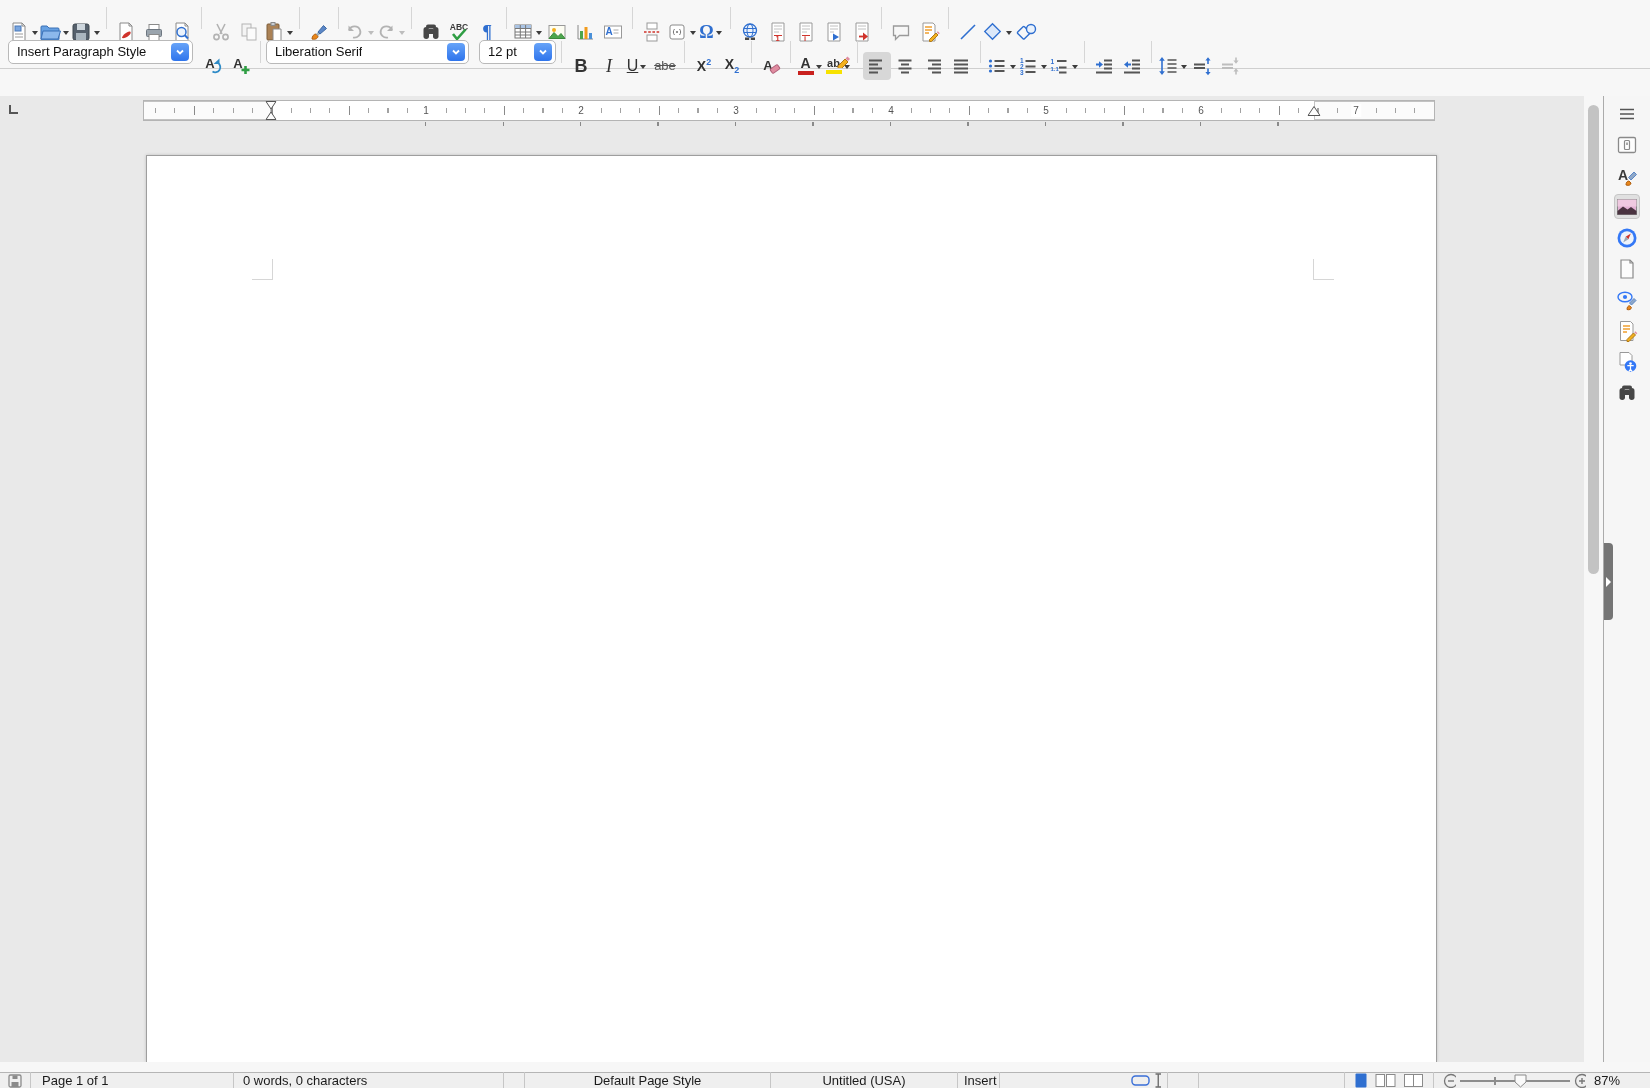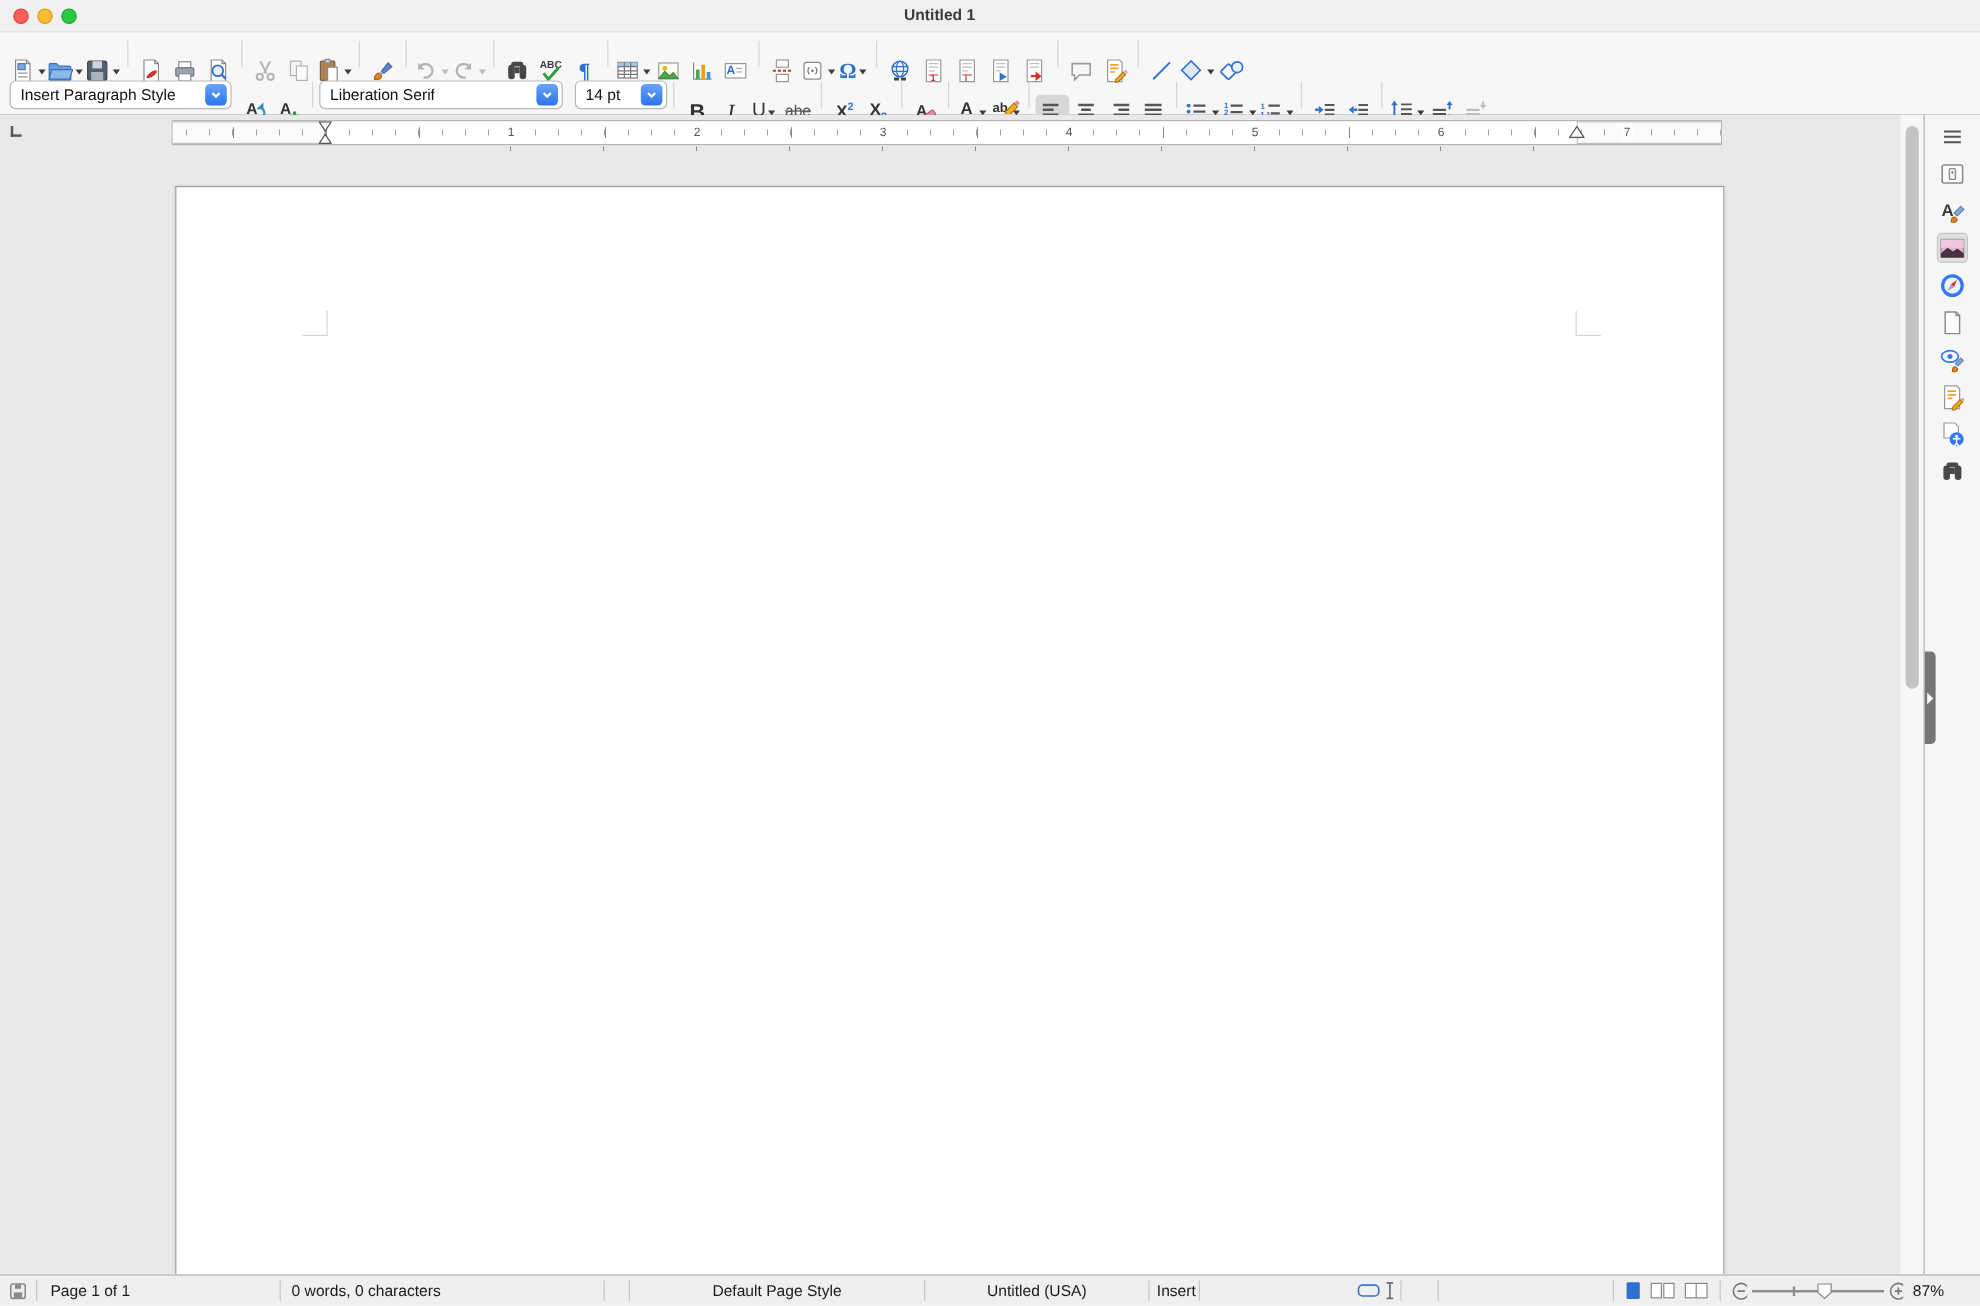--- a/index.html
+++ b/index.html
@@ -101,41 +101,35 @@
   .shandle { position:absolute; left:1604px; top:447px; width:9px; height:77px;
              background:#757575; border-radius:0 4px 4px 0; z-index:3;
              display:flex; align-items:center; justify-content:center; }
   .sidebar { position:absolute; left:1604px; right:0; top:0; bottom:0; background:#f6f6f6;
              display:flex; flex-direction:column; align-items:center; padding-top:5px; gap:6px; }
   .sbtn { width:26px; height:25px; display:flex; align-items:center; justify-content:center;
           border-radius:4px; flex:none; }
   .sbtn.active { background:#e0e0e0; border:1px solid #c6c6c6; }
 
   
-  .statusbar { position:absolute; left:0; right:0; bottom:0; height:26px; background:#efefef;
+  .statusbar { position:absolute; left:0; right:0; bottom:0; height:16px; background:#efefef;
                border-top:1px solid #b5b5b5; display:flex; align-items:center;
                font-size:13px; color:#1a1a1a; }
   .scell { height:100%; display:flex; align-items:center; flex:none; white-space:nowrap; }
   .ssep { width:1px; height:17px; background:#c6c6c6; flex:none; }
   .zoomtrack { position:relative; width:110px; height:14px; flex:none; }
   .zoomline { position:absolute; left:0; right:0; top:6.5px; height:1.5px; background:#8d8d8d; }
   .zoomnotch { position:absolute; left:34px; top:3px; width:2px; height:8px; background:#8d8d8d; }
   .zoomhandle { position:absolute; left:54px; top:0; }
 </style>
 </head>
 <body>
 
 <div class="window">
 
-  <div class="titlebar">
-    <div class="tl red"></div>
-    <div class="tl yellow"></div>
-    <div class="tl green"></div>
-    <div class="title">Untitled 1</div>
-  </div>
 
   <div class="tb tb1">
     <div class="tbtn">
       <svg width="22" height="22">
           <path d="M5 2h9l3 3v15H5z" fill="#fff" stroke="#8a8a8a"></path>
           <path d="M14 2v3h3" fill="none" stroke="#8a8a8a"></path>
           <rect x="7" y="5" width="6" height="5" fill="#79a6e0" stroke="#4a78b8"></rect>
           <path d="M7 13h8M7 16h8" stroke="#9a9a9a"></path>
         </svg>
       <span class="dd"></span>
@@ -393,21 +387,21 @@
     <div class="sep"></div>
     <div class="combo w-font">
       <span style="overflow:hidden">Liberation Serif</span>
       <span class="cbtn">
           <svg width="12" height="12">
             <path d="M3 4.5l3 3 3-3" stroke="#fff" stroke-width="1.8" fill="none"></path>
           </svg>
         </span>
     </div>
     <div class="combo w-size" style="margin-left:10px">
-      <span>14 pt</span>
+      <span>12 pt</span>
       <span class="cbtn">
           <svg width="12" height="12">
             <path d="M3 4.5l3 3 3-3" stroke="#fff" stroke-width="1.8" fill="none"></path>
           </svg>
         </span>
     </div>
     <div class="sep"></div>
     <div class="tbtn">
         <span class="glyph gB">B</span>
       </div>

